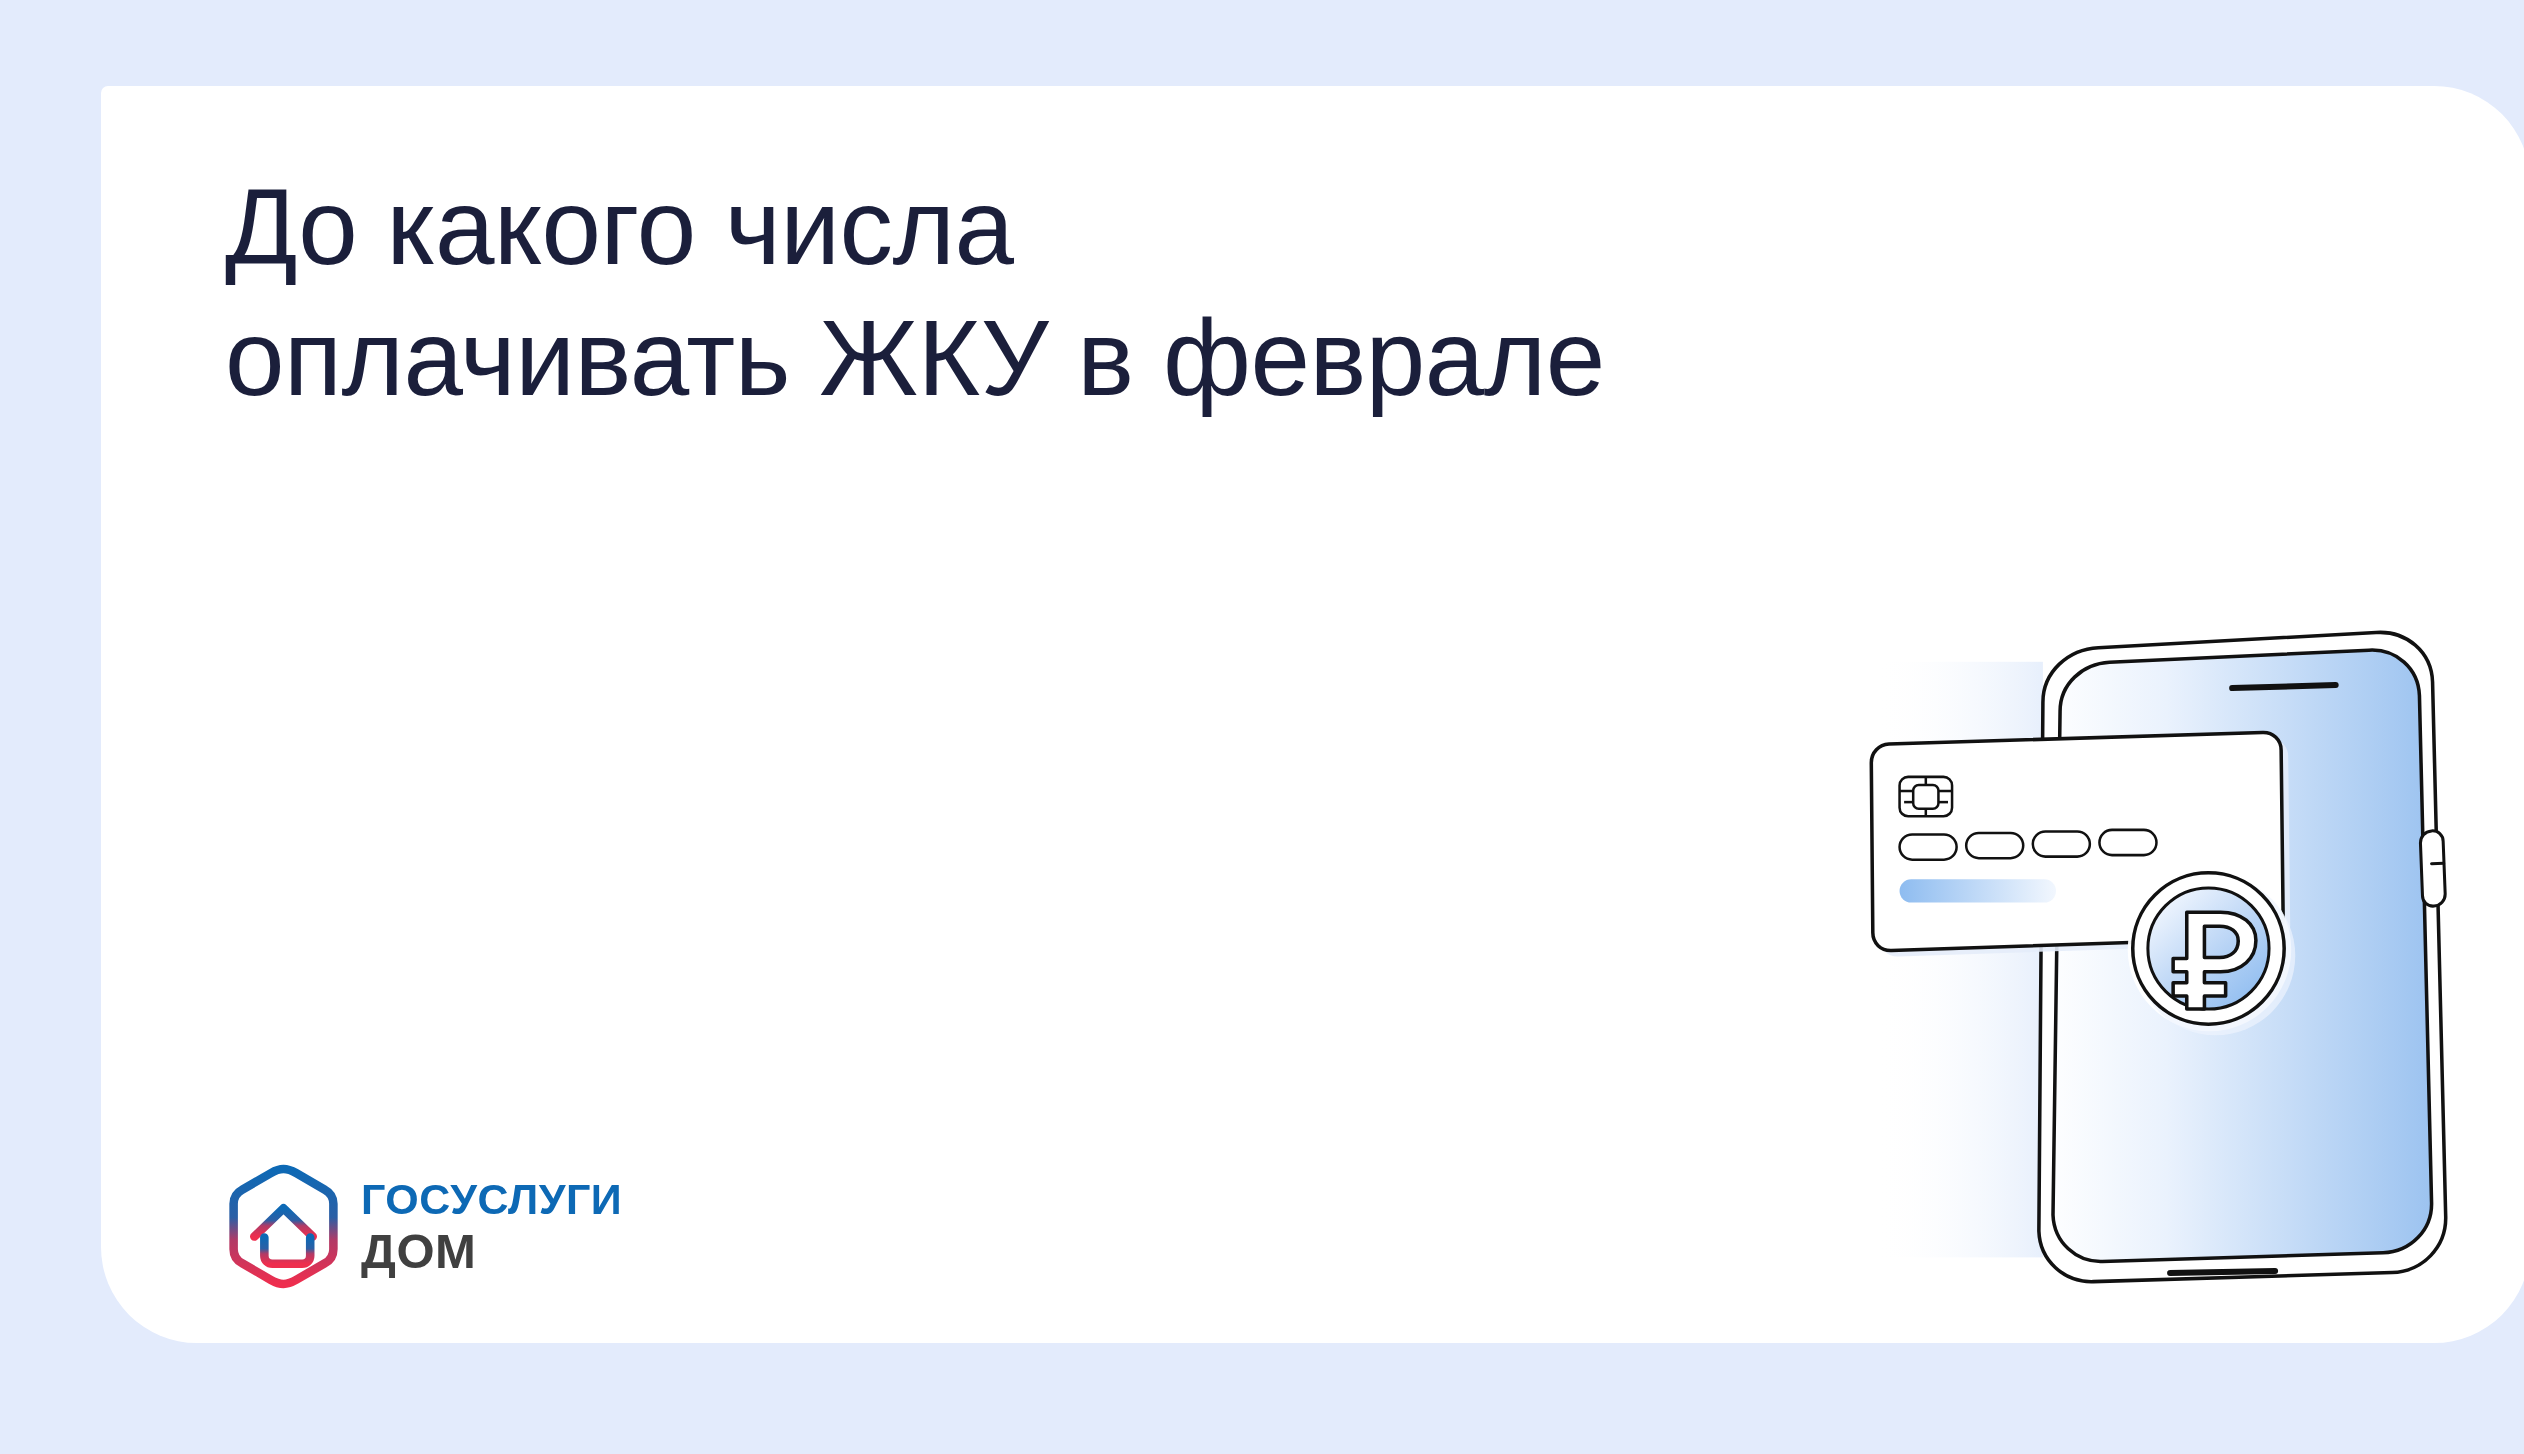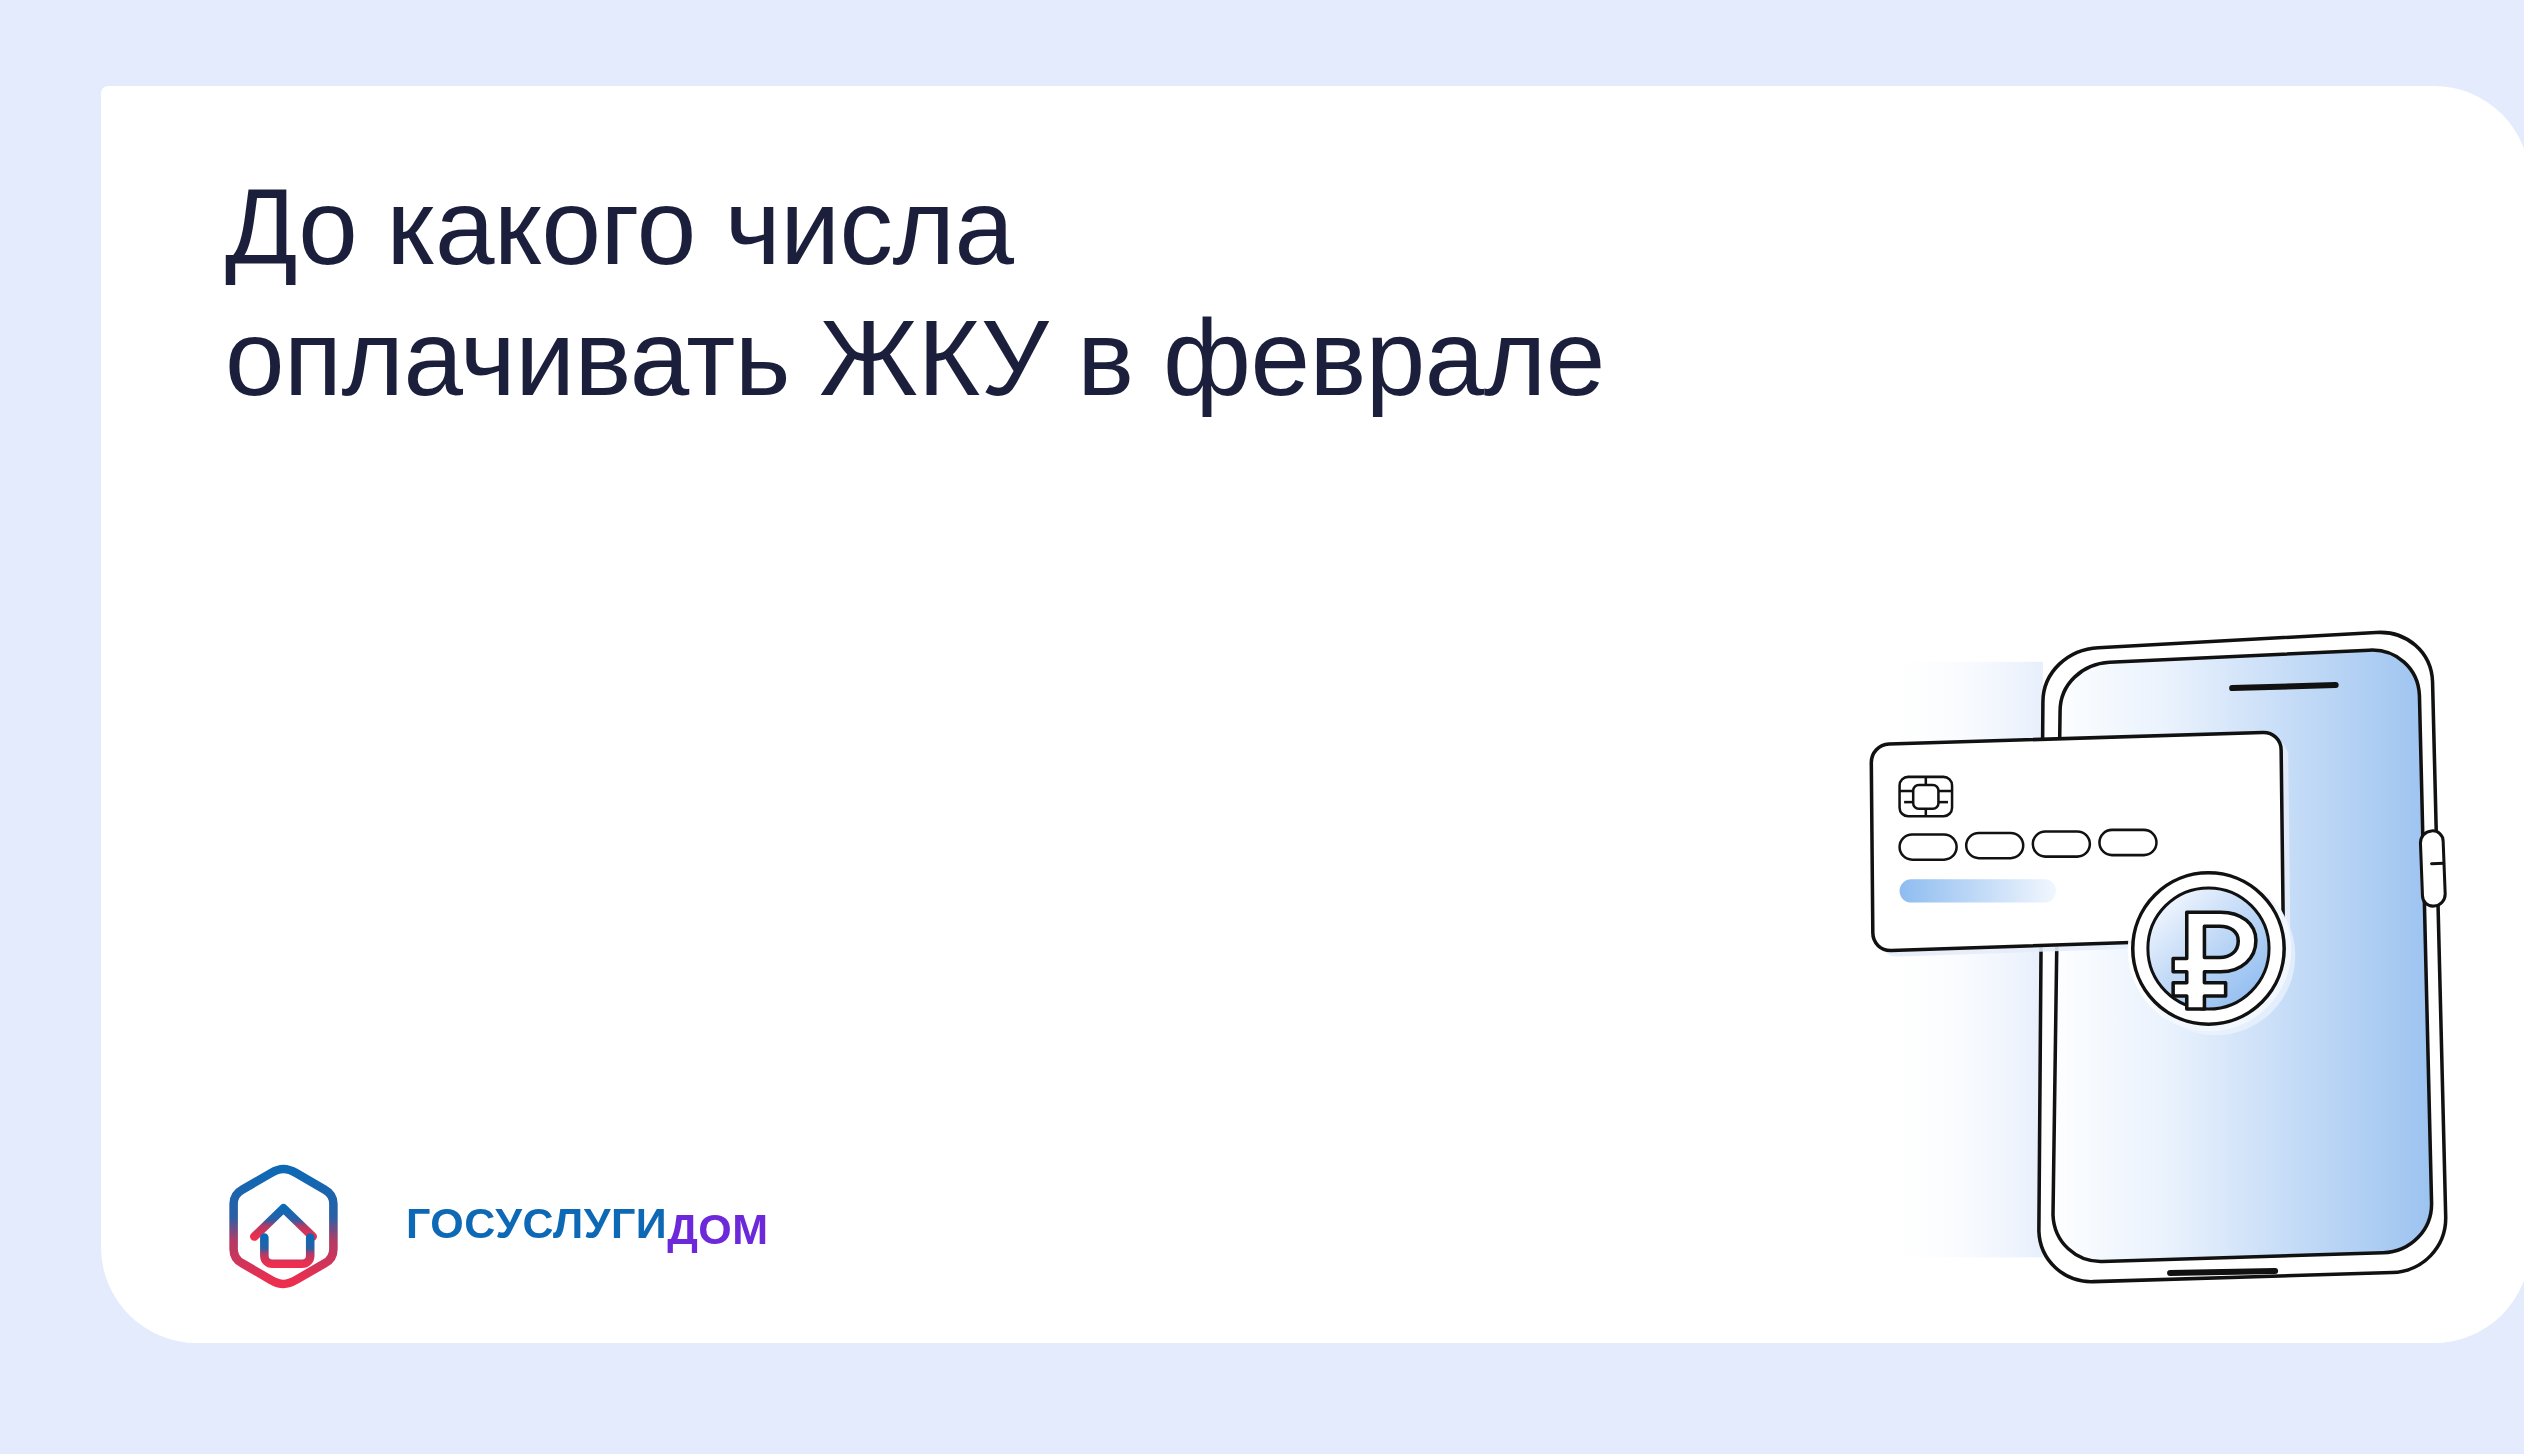--- a/index.html
+++ b/index.html
@@ -37,30 +37,30 @@
   }
   
   #logo {
     position:absolute;
     left:124px; top:1076px;
     display:flex;
     align-items:center;
     gap:19px;
   }
   #logo-mark { width:117px; height:129px; display:block; }
-  #logo-words { display:flex; flex-direction:row; line-height:0.98;margin-left:45px; }
+  #logo-words { display:flex; flex-direction:column; line-height:0.98; }
   .logo-line1 {
     color:#0D69B5;
     font-size:43px;
     font-weight:700;
     letter-spacing:0.5px;
   }
   .logo-line2 {
-    color:#6d28d9;
-    font-size:43px;
+    color:#404040;
+    font-size:49px;
     font-weight:700;
     letter-spacing:0.5px;
     margin-top:6px;
   }
   
   #illustration {
     position:absolute;
     right:68px; bottom:20px;
     width:606px; height:747px;
   }

